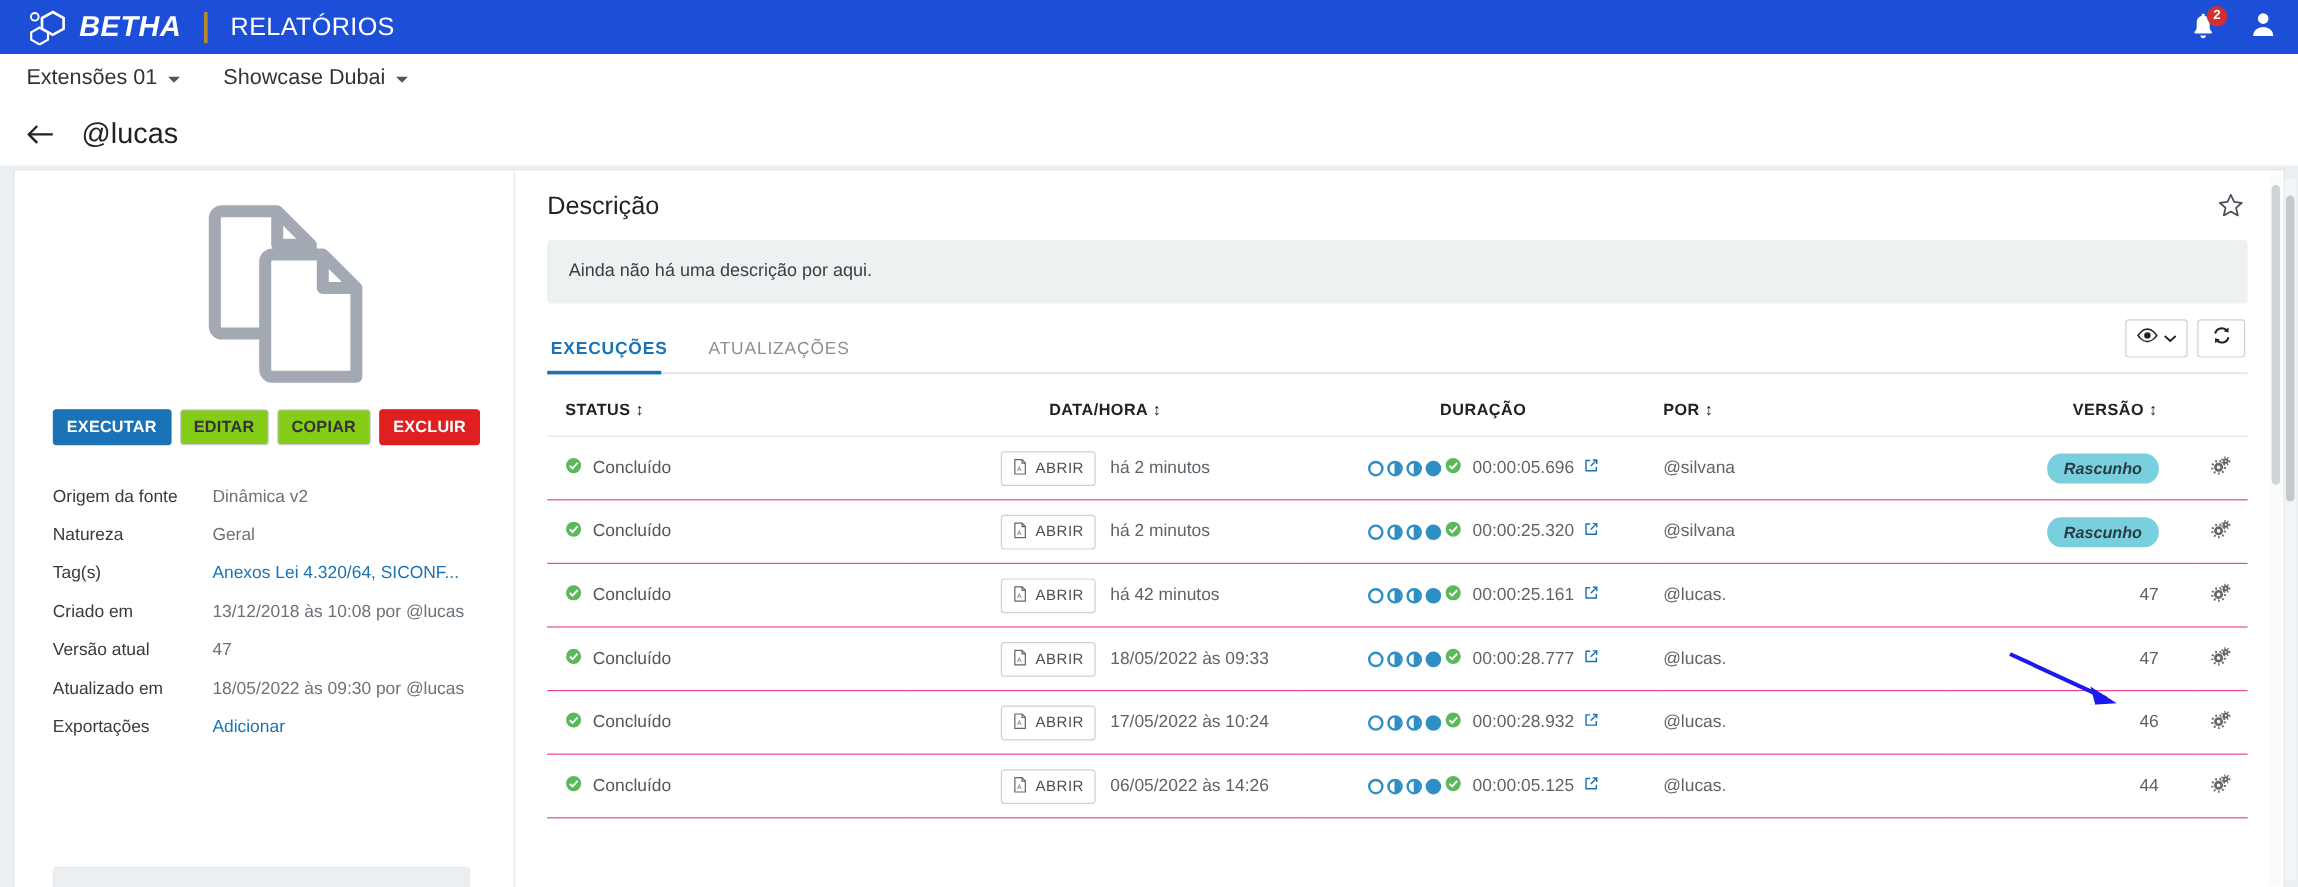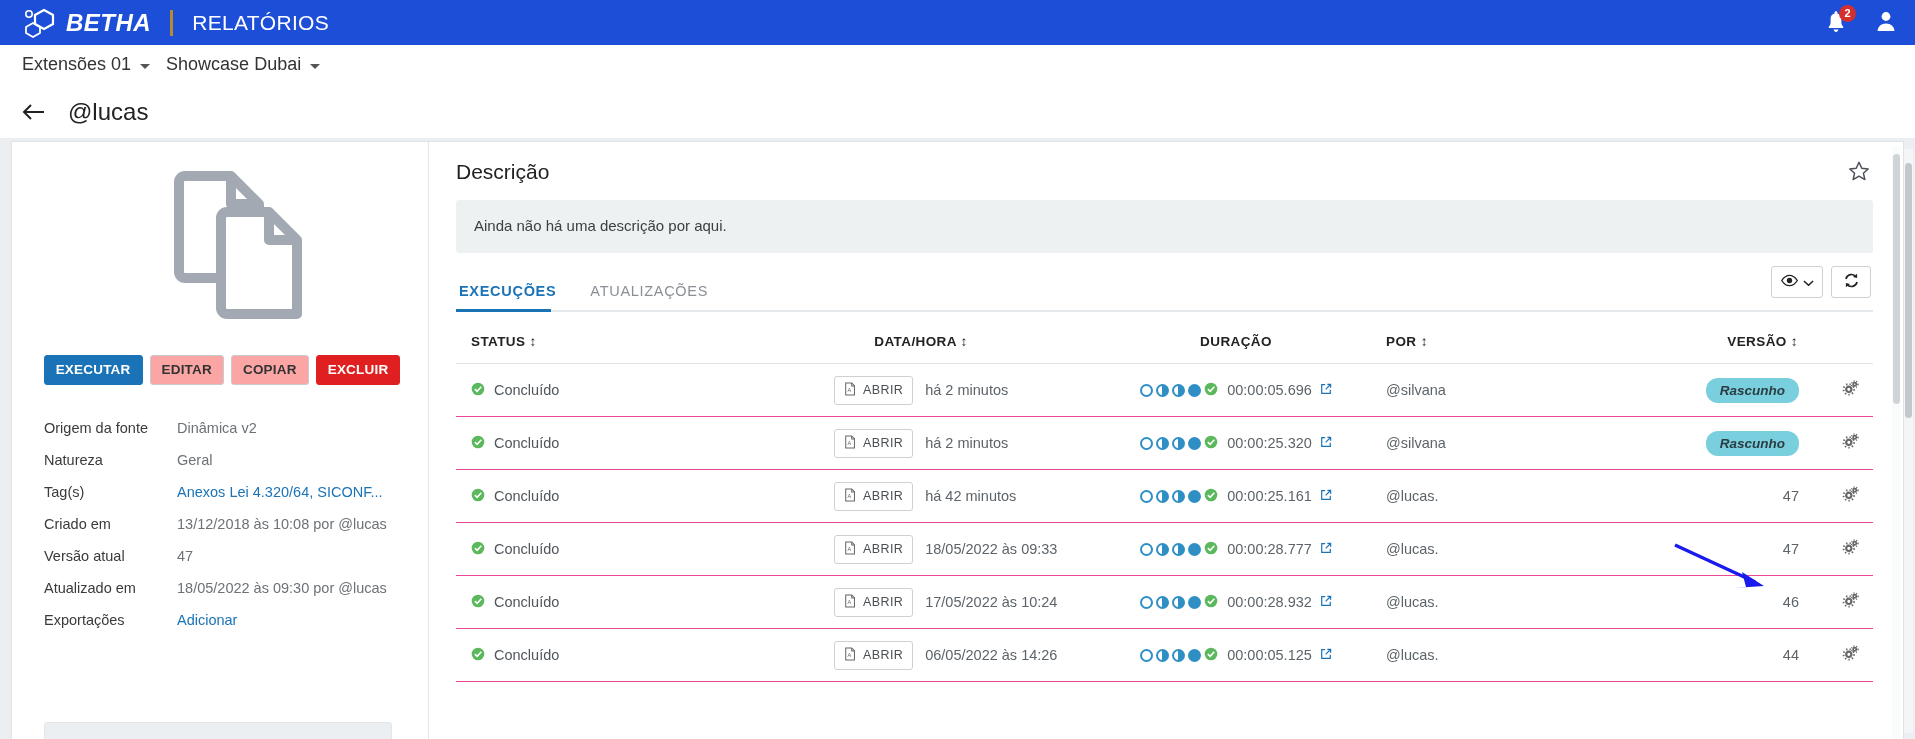--- a/index.html
+++ b/index.html
@@ -45,21 +45,21 @@
     font-size: 11px; font-weight: bold;
     min-width: 17px; height: 17px; line-height: 17px;
     border-radius: 50%; text-align: center;
     padding: 0 3px;
   }
 
   
   .breadcrumb-bar {
     height: 40px; background: #fff;
     display: flex; align-items: center;
-    padding: 0 22px; gap: 16px;
+    padding: 0 22px; gap: 36px;
     border-bottom: 1px solid #fff;
   }
   .crumb {
     display: flex; align-items: center; gap: 9px;
     font-size: 18px; color: #333; cursor: pointer;
   }
   .caret-dn {
     width: 0; height: 0;
     border-left: 5px solid transparent;
     border-right: 5px solid transparent;
@@ -88,31 +88,31 @@
   .leftpane {
     width: 417px; flex: 0 0 417px;
     border-right: 1px solid #e4e7e9;
     padding: 18px 0 0 0;
     position: relative;
   }
   .doc-icon-wrap { display: flex; justify-content: center; padding-top: 8px; }
 
   .action-row {
     display: flex; justify-content: center; gap: 0;
-    margin-top: 28px; padding-left: 4px;
+    margin-top: 13px; padding-left: 4px;
   }
   .btn {
     font-size: 13.5px; font-weight: bold;
     padding: 6px 11px; border-radius: 3px;
     cursor: pointer; letter-spacing: .2px;
     border: 1px solid transparent;
     line-height: 16px;
   }
   .btn-primary { background: #1a73b7; color: #fff; border-color: #1a73b7; }
-  .btn-outline { background: #fca5a5; color: #333; border-color: #c6cbcf; margin-left: 7px; }
+  .btn-outline { background: #84cc16; color: #333; border-color: #c6cbcf; margin-left: 7px; }
   .btn-danger { background: #e02020; color: #fff; border-color: #e02020; margin-left: 7px; }
 
   .meta-list {
     margin-top: 33px; padding: 0 26px 0 32px;
     font-size: 14.5px;
   }
   .meta-row { display: flex; margin-bottom: 12px; line-height: 20px; }
   .meta-key { width: 133px; flex: 0 0 133px; color: #3a3a3a; }
   .meta-val { color: #6b7278; flex: 1; }
   .meta-val.link { color: #1a73b7; cursor: pointer; }

